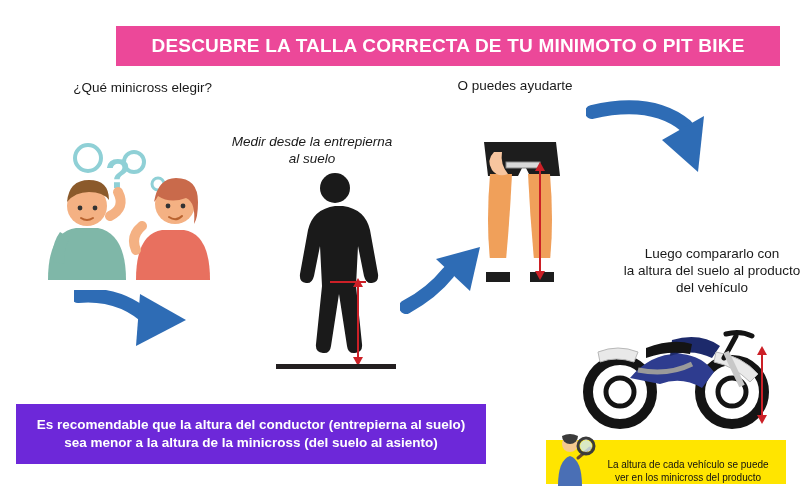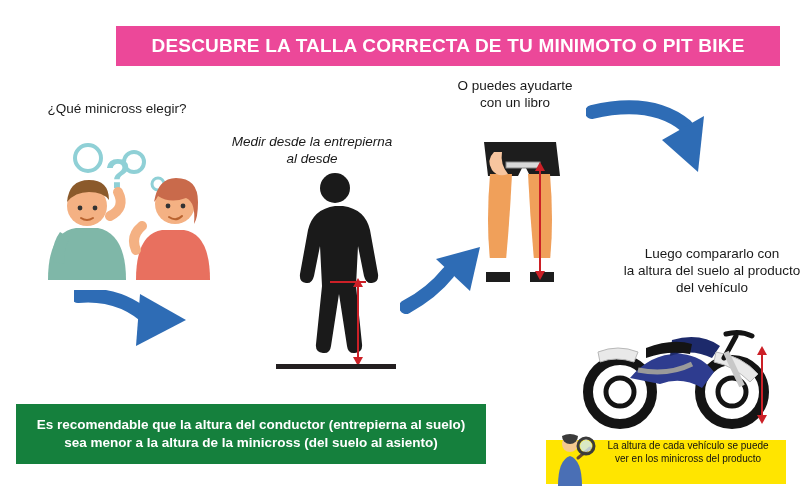--- a/index.html
+++ b/index.html
@@ -43,23 +43,23 @@
   .caption {
     position: absolute;
     color: #1a1a1a;
     font-size: 13.5px;
     line-height: 1.25;
     text-align: center;
   }
 
   #cap-q {
     left: 22px;
-    top: 101px;
+    top: 80px;
     width: 190px;
-    text-align: center;
+    text-align: right;
   }
   #cap-measure {
     left: 222px;
     top: 134px;
     width: 180px;
     font-style: italic;
   }
   #cap-book {
     left: 430px;
     top: 78px;
@@ -71,21 +71,21 @@
     width: 200px;
   }
 
   
   .note-box {
     position: absolute;
     left: 16px;
     top: 404px;
     width: 470px;
     height: 60px;
-    background: #15803d;
+    background: #6d28d9;
     display: flex;
     flex-direction: column;
     align-items: center;
     justify-content: center;
     text-align: center;
   }
   .note-box .note-line {
     color: #ffffff;
     font-size: 13.5px;
     line-height: 1.35;
@@ -95,21 +95,21 @@
 
   
   .tip-box {
     position: absolute;
     left: 546px;
     top: 440px;
     width: 240px;
     height: 44px;
     background: #ffe500;
     display: flex;
-    align-items: flex-start;
+    align-items: flex-end;
     padding-left: 44px;
     box-sizing: border-box;
   }
   .tip-box .tip-text {
     color: #111111;
     font-size: 10px;
     line-height: 1.25;
     text-align: center;
     width: 100%;
   }
@@ -219,21 +219,21 @@
 
   <div class="arrow" id="arrow-1">
     <svg width="130" height="70" viewBox="0 0 130 70" xmlns="http://www.w3.org/2000/svg" aria-hidden="true">
       <path d="M4 6 q44 -4 74 26" stroke="#2e6cb5" stroke-width="14" fill="none" stroke-linecap="round"></path>
       <path d="M66 4 L112 30 L62 56 Z" fill="#2e6cb5"></path>
     </svg>
   </div>
 
   <div class="caption" id="cap-measure">
     <div>Medir desde la entrepierna</div>
-    <div>al desde</div>
+    <div>al suelo</div>
   </div>
 
   <div class="silhouette">
     <svg width="130" height="200" viewBox="0 0 130 200" xmlns="http://www.w3.org/2000/svg" aria-hidden="true">
       <circle cx="65" cy="18" r="15" fill="#1a1a1a"></circle>
       <path d="M65 36 q-22 3 -27 24 l-8 44 q-1 8 6 9 q6 1 8 -7 l6 -30 l2 40 l-6 58 q-1 8 7 9 q7 1 8 -7 l8 -52 l8 52 q1 8 8 7 q8 -1 7 -9 l-6 -58 l2 -40 l6 30 q2 8 8 7 q7 -1 6 -9 l-8 -44 q-5 -21 -27 -24 z" fill="#1a1a1a"></path>
 
       <g>
         <line x1="88" y1="112" x2="88" y2="192" stroke="#cc2027" stroke-width="2"></line>
         <path d="M88 108 l-5 9 l10 0 z" fill="#cc2027"></path>
@@ -246,21 +246,20 @@
 
   <div class="arrow" id="arrow-2">
     <svg width="90" height="70" viewBox="0 0 90 70" xmlns="http://www.w3.org/2000/svg" aria-hidden="true">
       <path d="M6 62 q26 -14 42 -34" stroke="#2e6cb5" stroke-width="14" fill="none" stroke-linecap="round"></path>
       <path d="M36 14 L80 2 L70 46 Z" fill="#2e6cb5"></path>
     </svg>
   </div>
 
   <div class="caption" id="cap-book">
     <div>O puedes ayudarte</div>
-    <div>con un libro</div>
   </div>
 
   <div class="legs">
     <svg width="100" height="150" viewBox="0 0 100 150" xmlns="http://www.w3.org/2000/svg" aria-hidden="true">
 
       <path d="M14 2 h72 l4 34 h-30 l-6 -12 l-6 12 h-30 z" fill="#1d1d1d"></path>
 
       <path d="M20 34 q-4 48 0 86 l16 0 q4 -44 6 -86 z" fill="#f0a05a"></path>
       <path d="M58 34 q2 42 6 86 l16 0 q4 -38 0 -86 z" fill="#f0a05a"></path>
 

